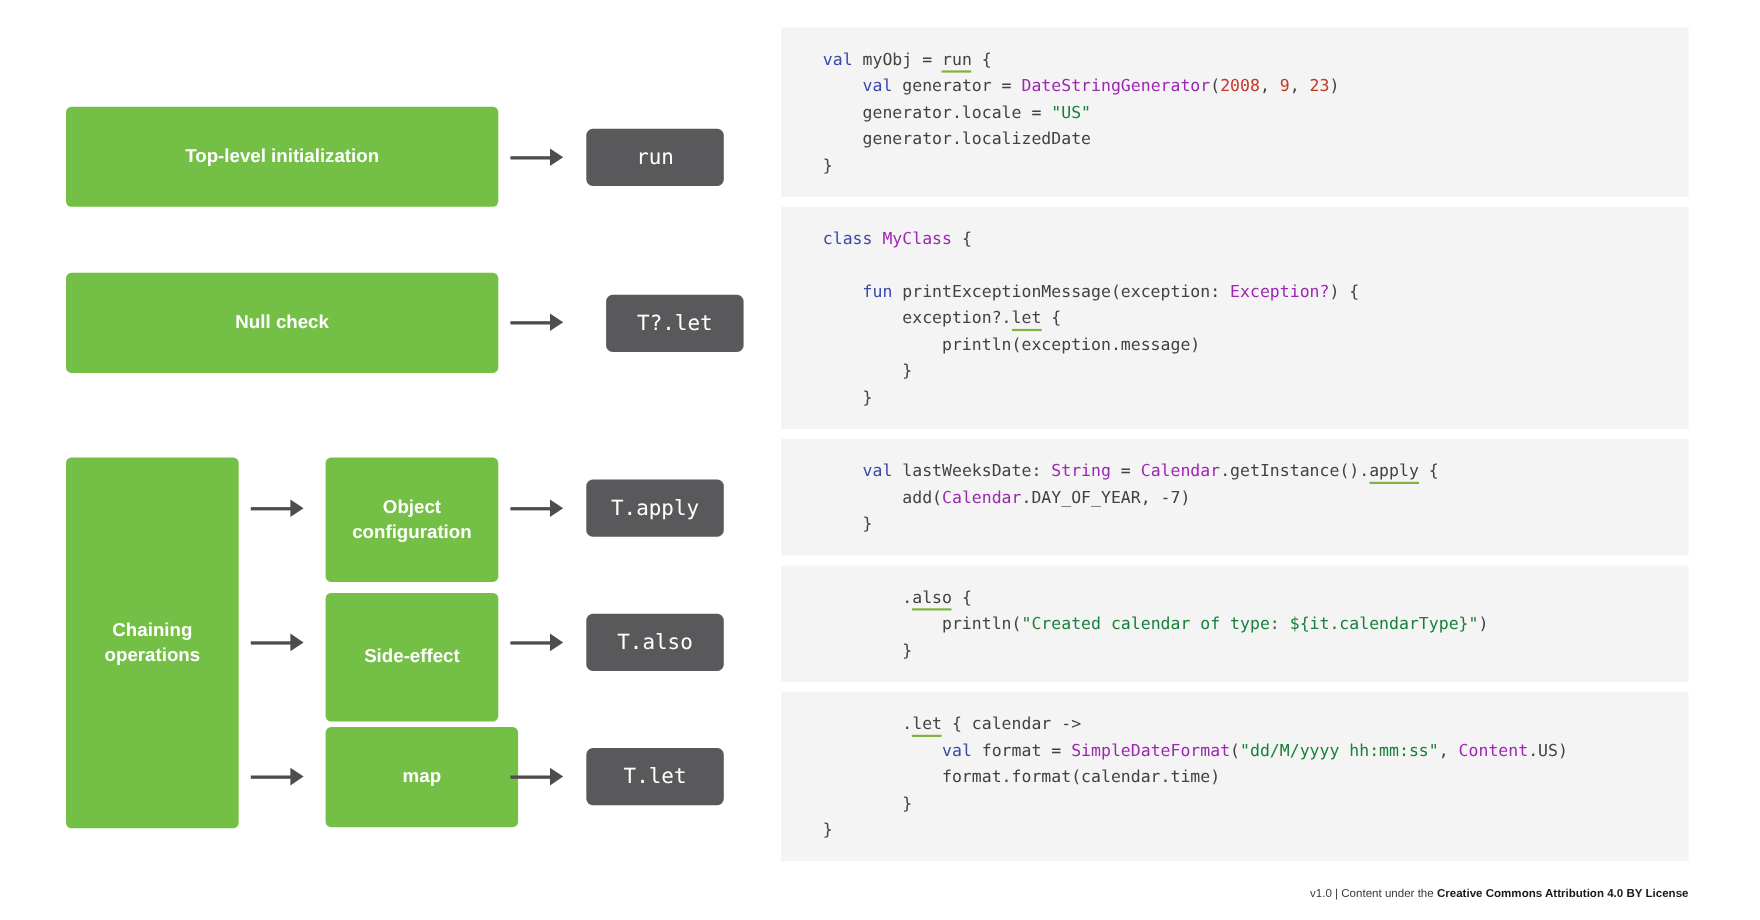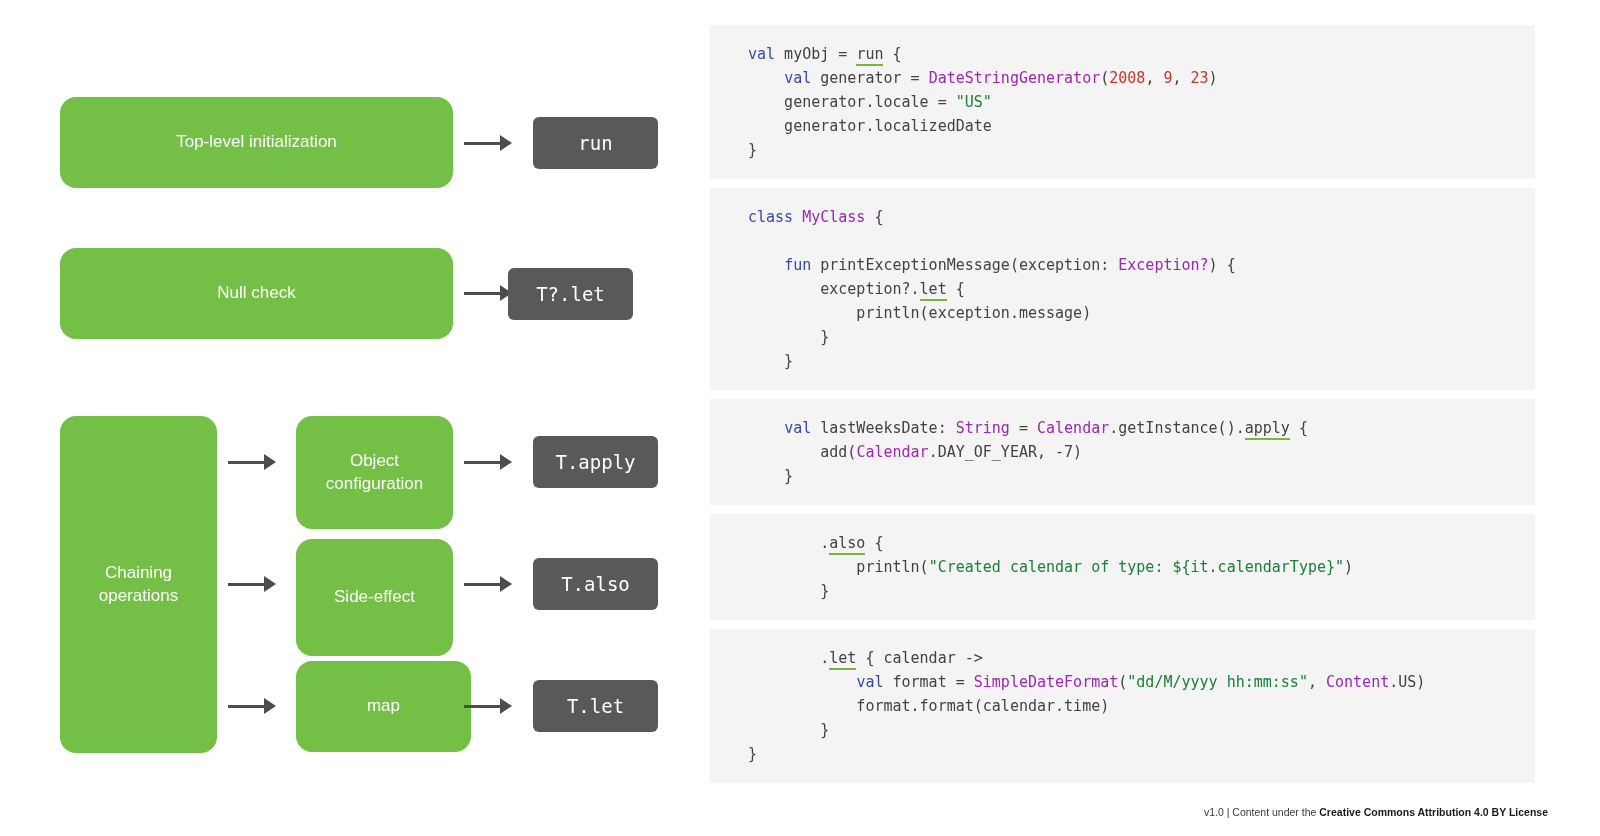--- a/index.html
+++ b/index.html
@@ -8,28 +8,29 @@
     width:1600px;height:836px;
     background:#ffffff;
     overflow:hidden;
     font-family:"Liberation Sans", sans-serif;
   }
   
   .flowchart{position:absolute;inset:0;}
   .gbox{
     position:absolute;
     background:var(--box-green,#74BF46);
-    border-radius:16px;
+    border-radius:5px;
     color:#ffffff;
     font-size:17px;
     display:flex;align-items:center;justify-content:center;
     text-align:center;
     line-height:1.35;
     padding:0 14px;
     box-sizing:border-box;
+    font-weight:bold;
   }
   .dbox{
     position:absolute;
     width:125px;height:52px;
     background:var(--box-dark,#59595B);
     border-radius:6px;
     color:#ffffff;
     font-family:"DejaVu Sans Mono","Liberation Mono",monospace;
     font-size:19px;
     display:flex;align-items:center;justify-content:center;
@@ -66,40 +67,40 @@
   .tok-ty{color:var(--type-name,#9C27B0);margin-top:48px;}
   .tok-nu{color:var(--number,#C53929);}
   .tok-st{color:var(--string,#188038);}
   .tok-fn{
     color:var(--code-text,#424242);
     border-bottom:2px solid var(--scope-fn-underline,#7CB342);
     padding-bottom:1px;
   }
   
   .footer{
-    position:absolute;right:52px;top:806px;
+    position:absolute;right:65px;top:806px;
     font-size:10.5px;color:#3a3a3a;
     white-space:pre;
   }
   .footer b{color:#1a1a1a;font-weight:bold;}
 </style>
 </head>
 <body>
 
 <div class="canvas">
 
   <section class="flowchart">
 
     <div class="gbox" style="left:60px;top:97px;width:393px;height:91px">Top-level initialization</div>
     <div class="arrow" style="left:464px;top:135px"></div>
     <div class="dbox" style="left:533px;top:117px">run</div>
 
     <div class="gbox" style="left:60px;top:248px;width:393px;height:91px">Null check</div>
     <div class="arrow" style="left:464px;top:285px"></div>
-    <div class="dbox" style="left:508px;top:268px">T?.let</div>
+    <div class="dbox" style="left:551px;top:268px">T?.let</div>
 
     <div class="gbox" style="left:60px;top:416px;width:157px;height:337px">Chaining operations</div>
 
     <div class="arrow" style="left:228px;top:454px"></div>
     <div class="arrow" style="left:228px;top:576px"></div>
     <div class="arrow" style="left:228px;top:698px"></div>
 
     <div class="gbox" style="left:296px;top:416px;width:157px;height:113px">Object configuration</div>
     <div class="gbox" style="left:296px;top:539px;width:157px;height:117px">Side-effect</div>
     <div class="gbox" style="left:296px;top:661px;width:175px;height:91px">map</div>

